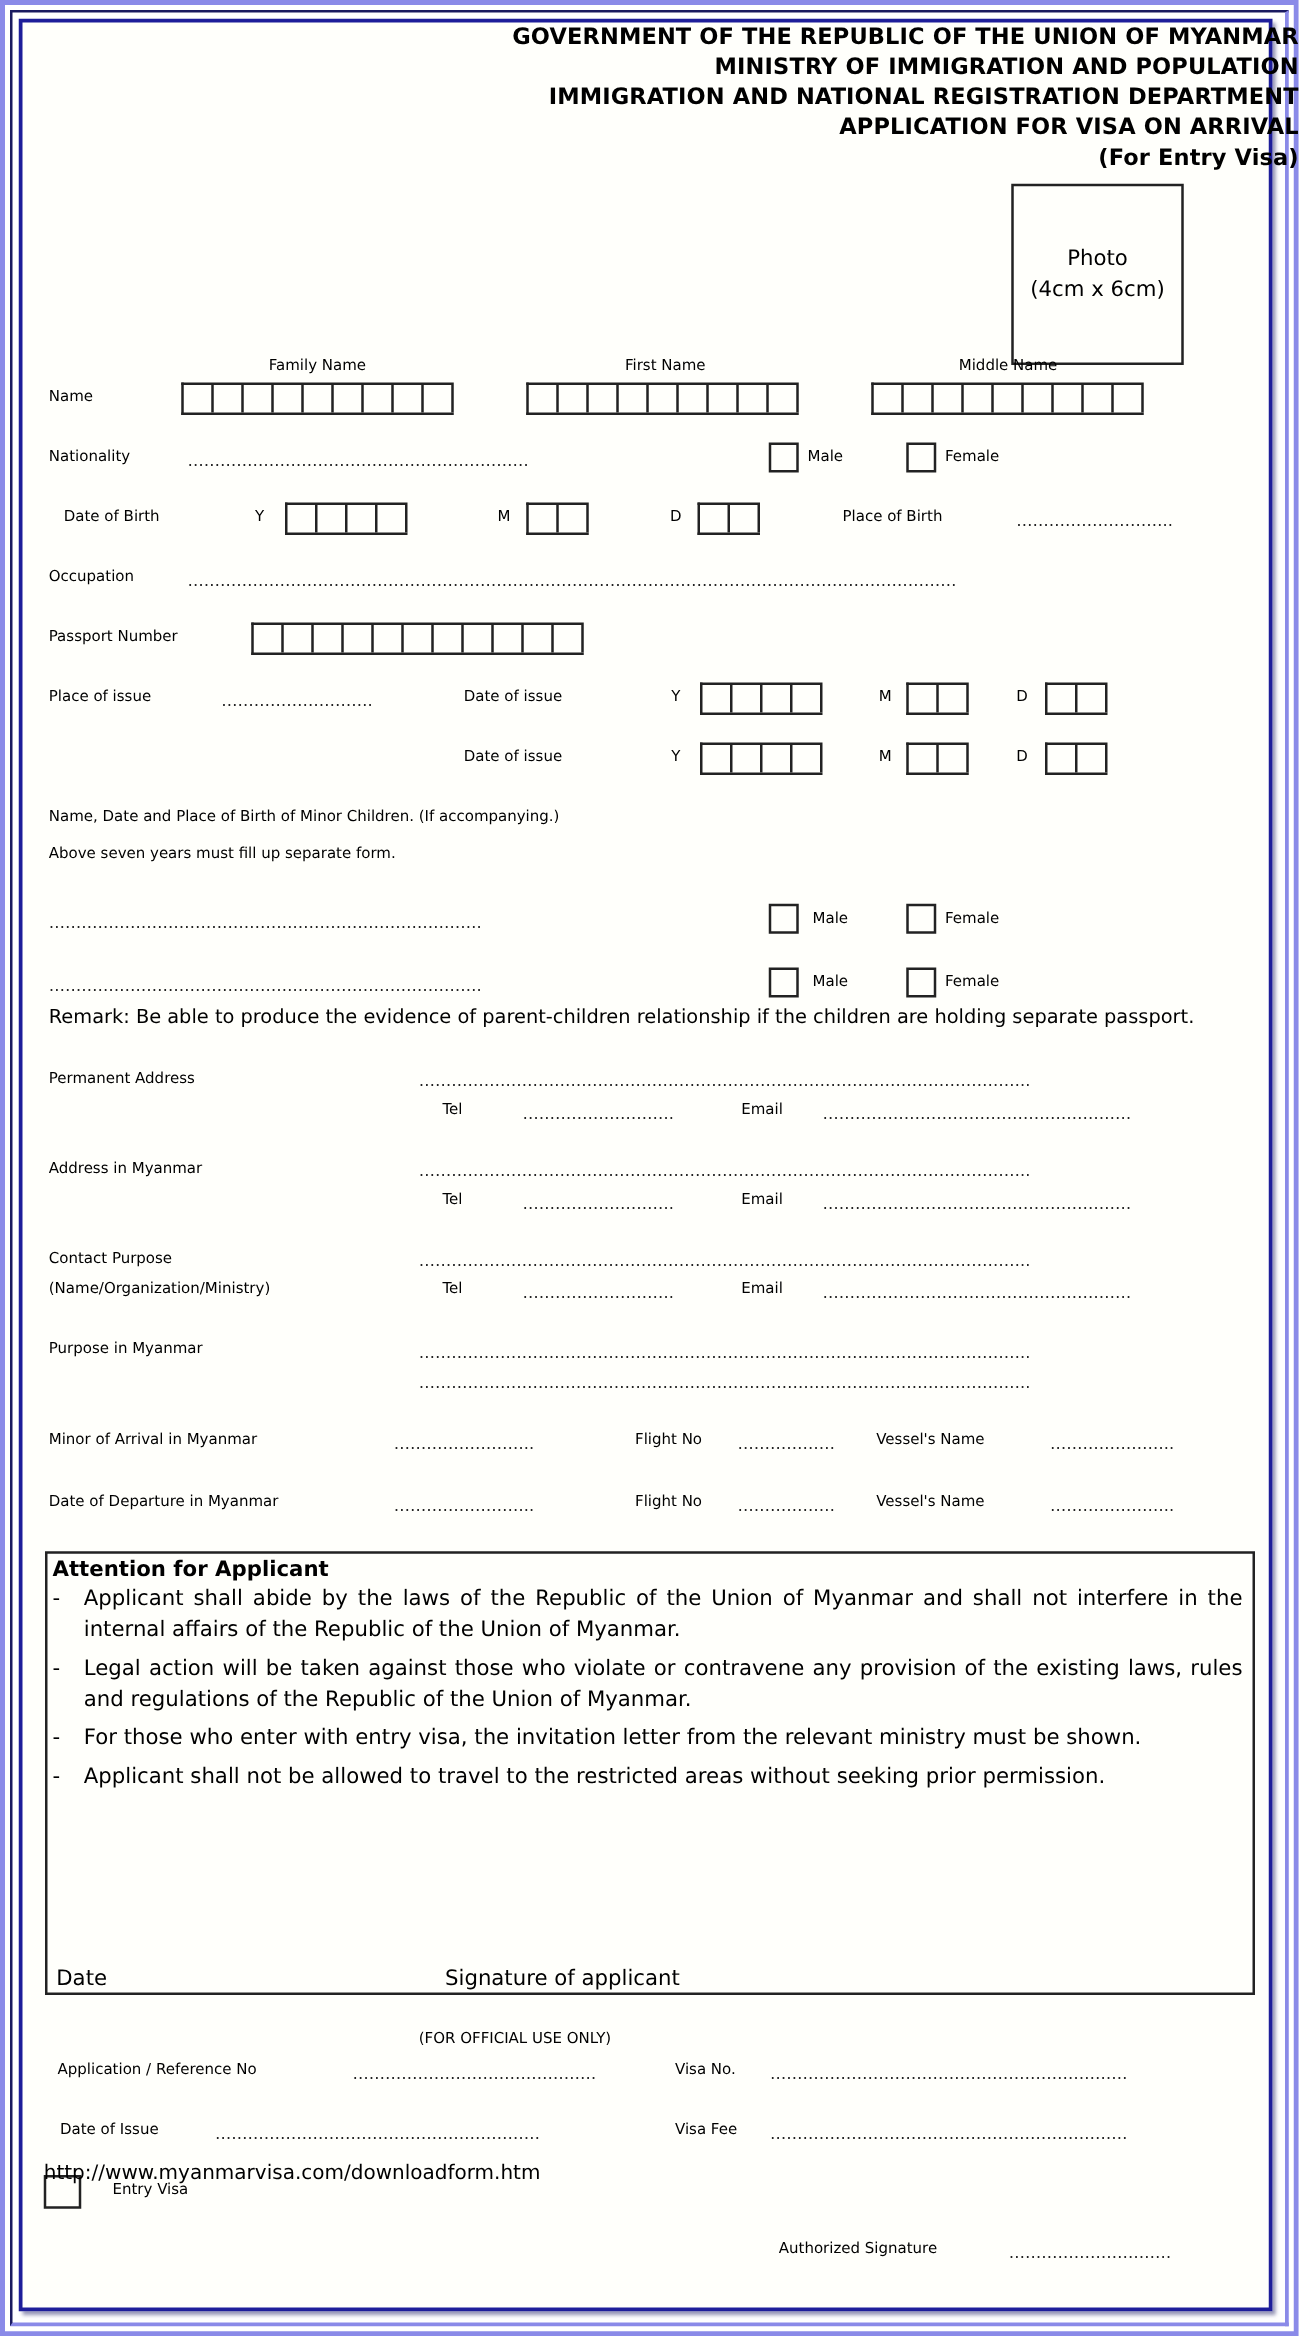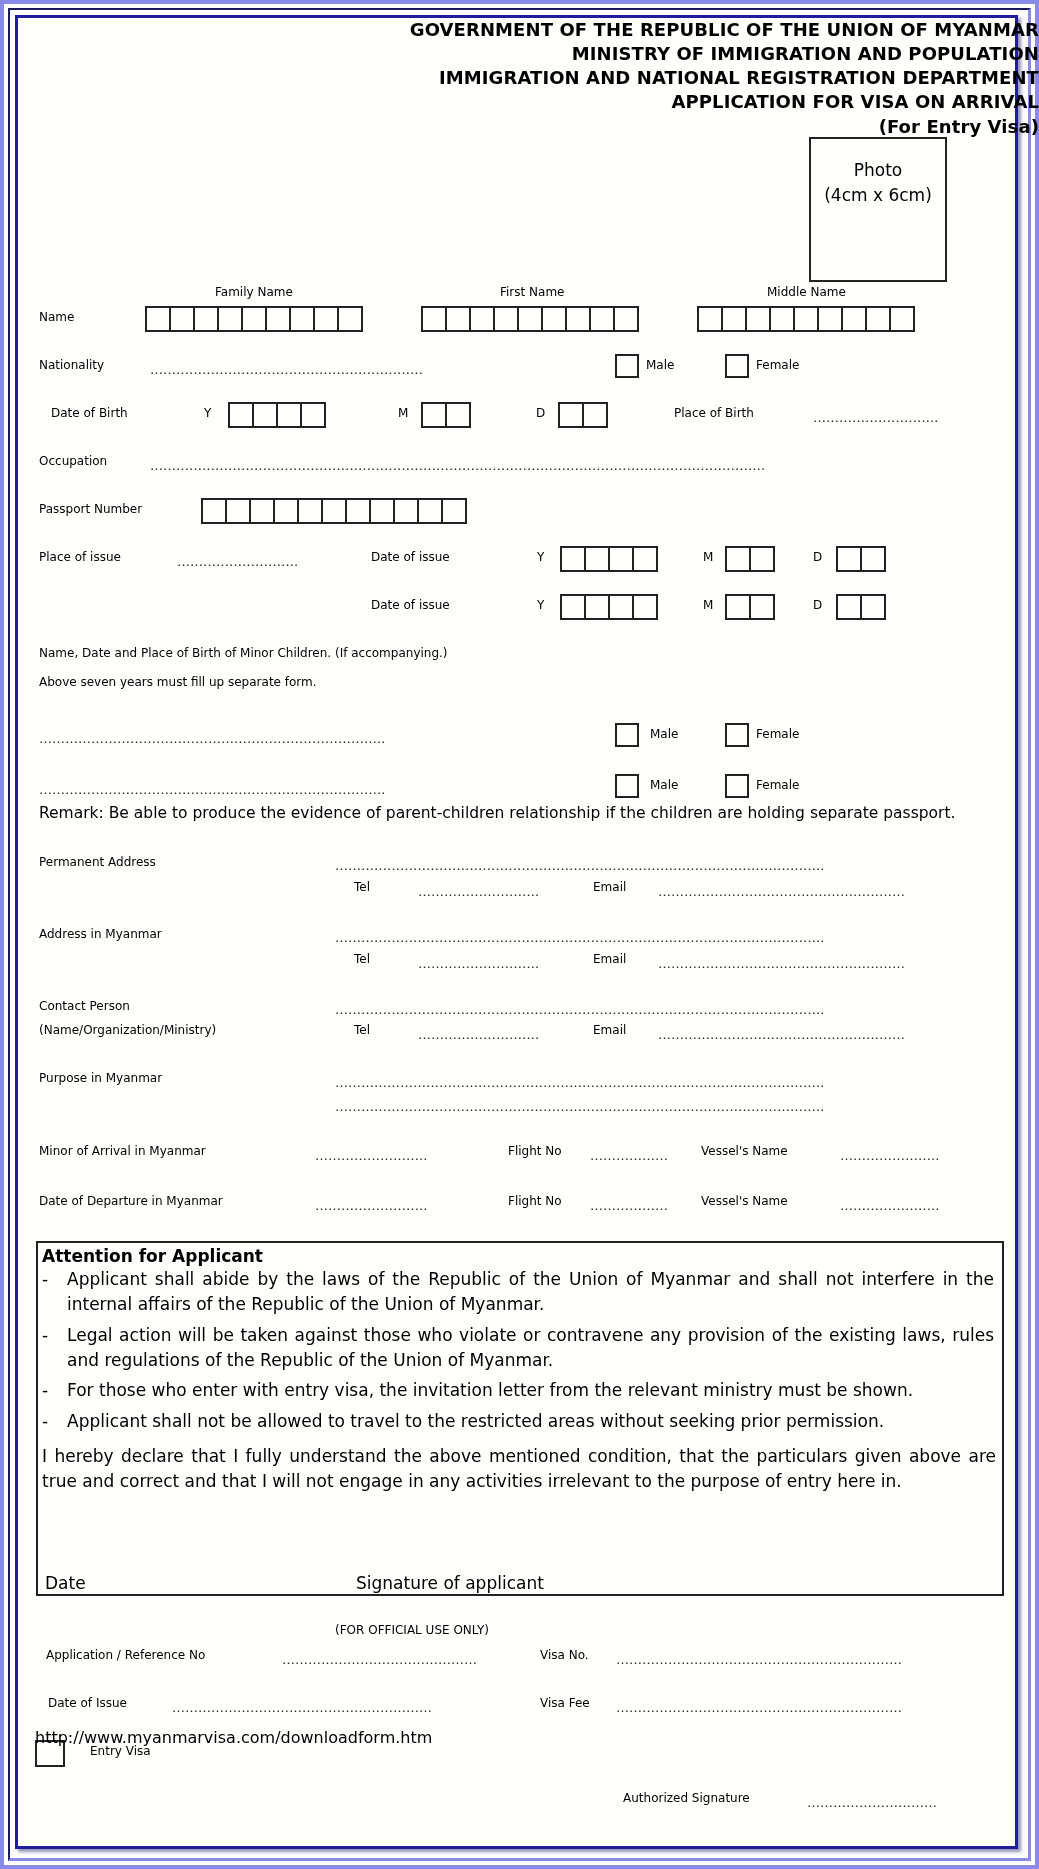--- a/index.html
+++ b/index.html
@@ -32,23 +32,23 @@
       position: absolute; left: 0; width: 1039px; text-align: right;
       font-weight: bold; font-size: 18px; letter-spacing: 0.1px;
     }
     .lbl { font-size: 12px; }
     .small { font-size: 16px; }
     .dots { font-size: 13px; letter-spacing: 0; color: #222; overflow: hidden; }
     .boxes { position: absolute; display: flex; border: 2px solid #222; border-right: none; height: 22px; }
     .boxes span { display: block; width: 22px; height: 22px; border-right: 2px solid #222; }
     .chk { position: absolute; width: 24px; height: 24px; border: 2px solid #222; box-sizing: border-box; }
     .photo {
-      position: absolute; left: 809px; top: 137px; width: 138px; height: 145px;
+      position: absolute; left: 809px; top: 147px; width: 138px; height: 145px;
       border: 2px solid #222; box-sizing: border-box; text-align: center;
-      font-size: 17px; line-height: 25px; padding-top: 19px;
+      font-size: 17px; line-height: 25px; padding-top: 46px;
     }
     .attention {
       position: absolute; left: 36px; top: 1241px; width: 968px; height: 355px;
       border: 2px solid #222; box-sizing: border-box; font-size: 17px;
     }
     .att-title { position: absolute; left: 4px; top: 3px; font-weight: bold; font-size: 17px; }
     .bullet { position: absolute; left: 4px; width: 952px; line-height: 25px; font-size: 17px; }
     .bullet .dash { position: absolute; left: 0; top: 0; }
     .bullet .txt { display: block; padding-left: 25px; text-align: justify; text-align-last: left; }
     .declare { position: absolute; left: 4px; top: 201px; width: 954px; line-height: 25px; text-align: justify; text-align-last: left; }
@@ -219,21 +219,21 @@
 <div class="abs lbl" style="left:593px;top:880px">Email</div>
 <div class="abs dots" style="left:658px;top:884px;width:302px">…………………………………………………</div>
 
 <div class="abs lbl" style="left:39px;top:927px">Address in Myanmar</div>
 <div class="abs dots" style="left:335px;top:930px;width:620px">…………………………………………………………………………………………………..</div>
 <div class="abs lbl" style="left:354px;top:952px">Tel</div>
 <div class="abs dots" style="left:418px;top:956px;width:150px">……………………….</div>
 <div class="abs lbl" style="left:593px;top:952px">Email</div>
 <div class="abs dots" style="left:658px;top:956px;width:302px">…………………………………………………</div>
 
-<div class="abs lbl" style="left:39px;top:999px">Contact Person</div>
+<div class="abs lbl" style="left:39px;top:999px">Contact Purpose</div>
 <div class="abs lbl" style="left:39px;top:1023px">(Name/Organization/Ministry)</div>
 <div class="abs dots" style="left:335px;top:1002px;width:620px">…………………………………………………………………………………………………..</div>
 <div class="abs lbl" style="left:354px;top:1023px">Tel</div>
 <div class="abs dots" style="left:418px;top:1027px;width:150px">……………………….</div>
 <div class="abs lbl" style="left:593px;top:1023px">Email</div>
 <div class="abs dots" style="left:658px;top:1027px;width:302px">…………………………………………………</div>
 
 <div class="abs lbl" style="left:39px;top:1071px">Purpose in Myanmar</div>
 <div class="abs dots" style="left:335px;top:1075px;width:620px">…………………………………………………………………………………………………..</div>
 <div class="abs dots" style="left:335px;top:1099px;width:620px">…………………………………………………………………………………………………..</div>
@@ -263,21 +263,20 @@
     <span class="txt">Legal action will be taken against those who violate or contravene any provision of the existing laws, rules and regulations of the Republic of the Union of Myanmar.</span>
   </div>
   <div class="bullet" style="top:135px">
     <span class="dash">-</span>
     <span class="txt">For those who enter with entry visa, the invitation letter from the relevant ministry must be shown.</span>
   </div>
   <div class="bullet" style="top:166px">
     <span class="dash">-</span>
     <span class="txt">Applicant shall not be allowed to travel to the restricted areas without seeking prior permission.</span>
   </div>
-  <div class="declare">I hereby declare that I fully understand the above mentioned condition, that the particulars given above are true and correct and that I will not engage in any activities irrelevant to the purpose of entry here in.</div>
   <div class="abs" style="left:7px;top:330px">Date</div>
   <div class="abs" style="left:318px;top:330px">Signature of applicant</div>
 </div>
 
 <div class="abs lbl" style="left:335px;top:1623px">(FOR OFFICIAL USE ONLY)</div>
 <div class="abs lbl" style="left:46px;top:1648px">Application / Reference No</div>
 <div class="abs dots" style="left:282px;top:1652px;width:255px">………………………………………</div>
 <div class="abs lbl" style="left:540px;top:1648px">Visa No.</div>
 <div class="abs dots" style="left:616px;top:1652px;width:360px">…………………………………………………………</div>
 

